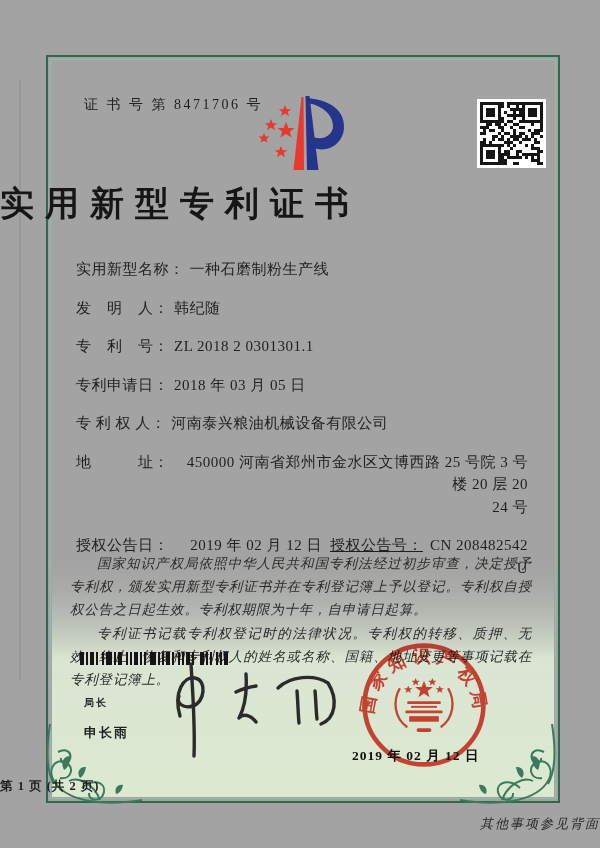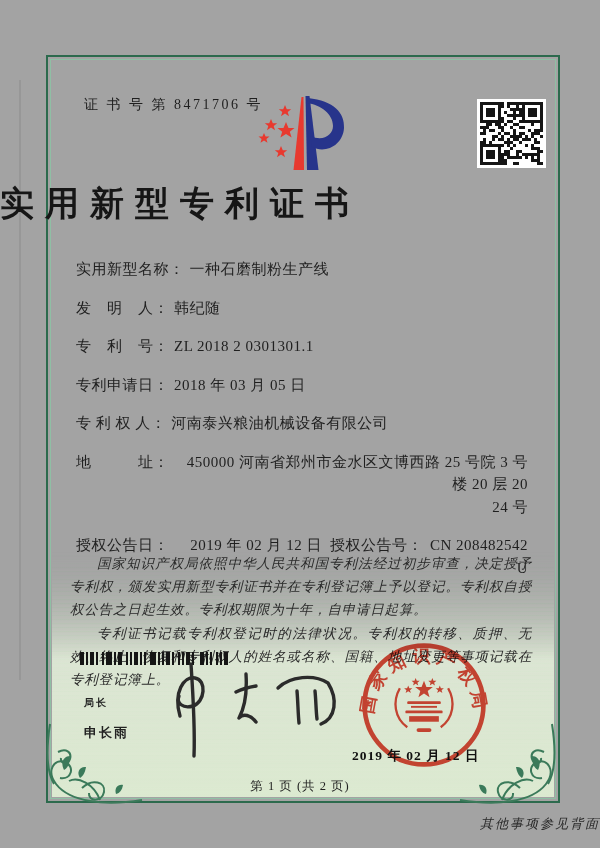--- a/index.html
+++ b/index.html
@@ -23,39 +23,39 @@
   .cert-no { position:absolute; left:84px; top:96px; font-size:14px; letter-spacing:2.5px; }
   .logo { position:absolute; left:252px; top:84px; width:106px; height:90px; }
   .qr { position:absolute; left:477px; top:99px; width:69px; height:69px; }
   .title { position:absolute; left:0; right:0; top:181px; 
     font-size:34px; font-weight:bold; letter-spacing:11px; color:#161616; }
   .fields { position:absolute; left:76px; top:258px; width:452px; font-size:15px; }
   .field-row { display:flex; margin-bottom:16px; line-height:1.5; }
   .field-label { flex:none; white-space:pre; letter-spacing:0.5px; }
   .field-value { margin-left:5px; white-space:pre-line; letter-spacing:0.5px;text-align:right; }
   .grant-date-value { flex:none; width:148px; margin-left:5px; }
-  .grant-no-label { flex:none; white-space:pre; margin-left:8px; }
+  .grant-no-label { flex:none; white-space:pre; margin-left:8px;text-decoration:underline; }
   .paras { position:absolute; left:70px; top:506px; width:462px; font-size:13.5px;
     font-style:italic; line-height:1.72; text-align:justify; letter-spacing:0.8px; color:#2a2a2a;margin-top:46px; }
   .paras p { margin:0; text-indent:2em; }
   .barcode { position:absolute; left:80px; top:652px; width:152px; height:13px; }
   .official-title { position:absolute; left:84px; top:696px; font-size:10px; font-weight:bold;
     font-family:"Liberation Sans","DejaVu Sans",sans-serif; letter-spacing:2px; color:#222; }
   .official-name { position:absolute; left:84px; top:724px; font-size:13px; font-weight:bold;
     font-family:"Liberation Sans","DejaVu Sans",sans-serif; letter-spacing:2px; color:#222; }
   .signature { position:absolute; left:150px; top:652px; width:205px; height:112px; }
   .seal { position:absolute; left:359px; top:640px; width:130px; height:130px;
     mix-blend-mode:multiply; opacity:0.92; }
   .seal-date { position:absolute; left:352px; top:747px; font-size:13.5px; font-weight:bold;
     letter-spacing:1px; color:#111; z-index:5; }
   .ornament { position:absolute; width:108px; height:92px; top:716px; }
   .ornament.left { left:36px; }
   .ornament.right { left:458px; transform:scaleX(-1); }
-  .footer-page { position:absolute; left:0; right:0; top:778px; text-align:center;
-    font-size:12.5px; letter-spacing:1px; }
+  .footer-page { position:absolute; left:0; right:0; top:778px; 
+    font-size:12.5px; letter-spacing:1px;font-weight:bold; }
   .back-note { position:absolute; left:0; right:0; top:815px; text-align:right;
     font-size:13px; font-style:italic; letter-spacing:2px; color:#2a2a2a; }
 </style>
 </head>
 <body>
 
 <div class="page">
 
   <div class="scan-edge"></div>
 

